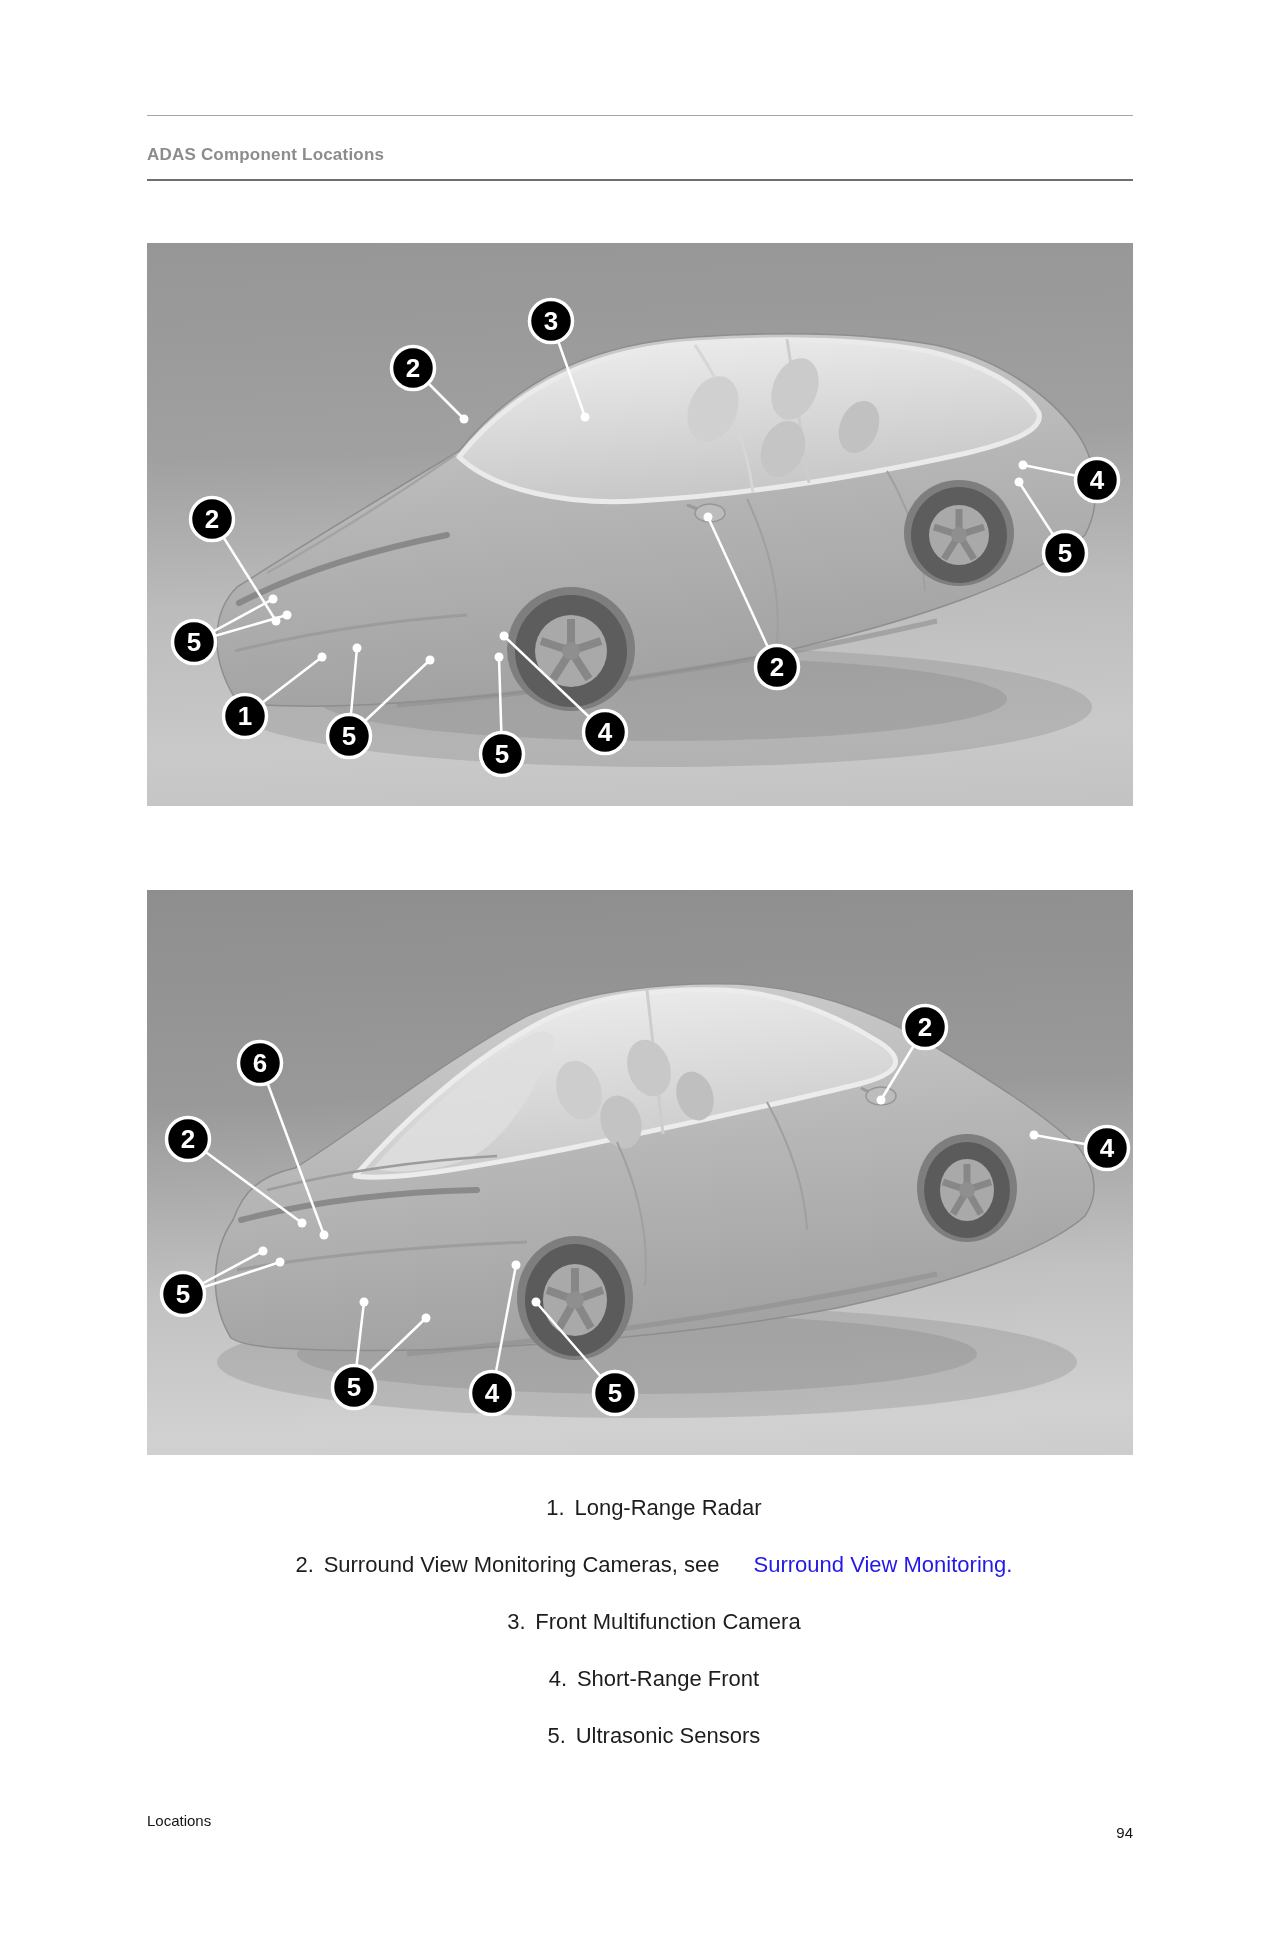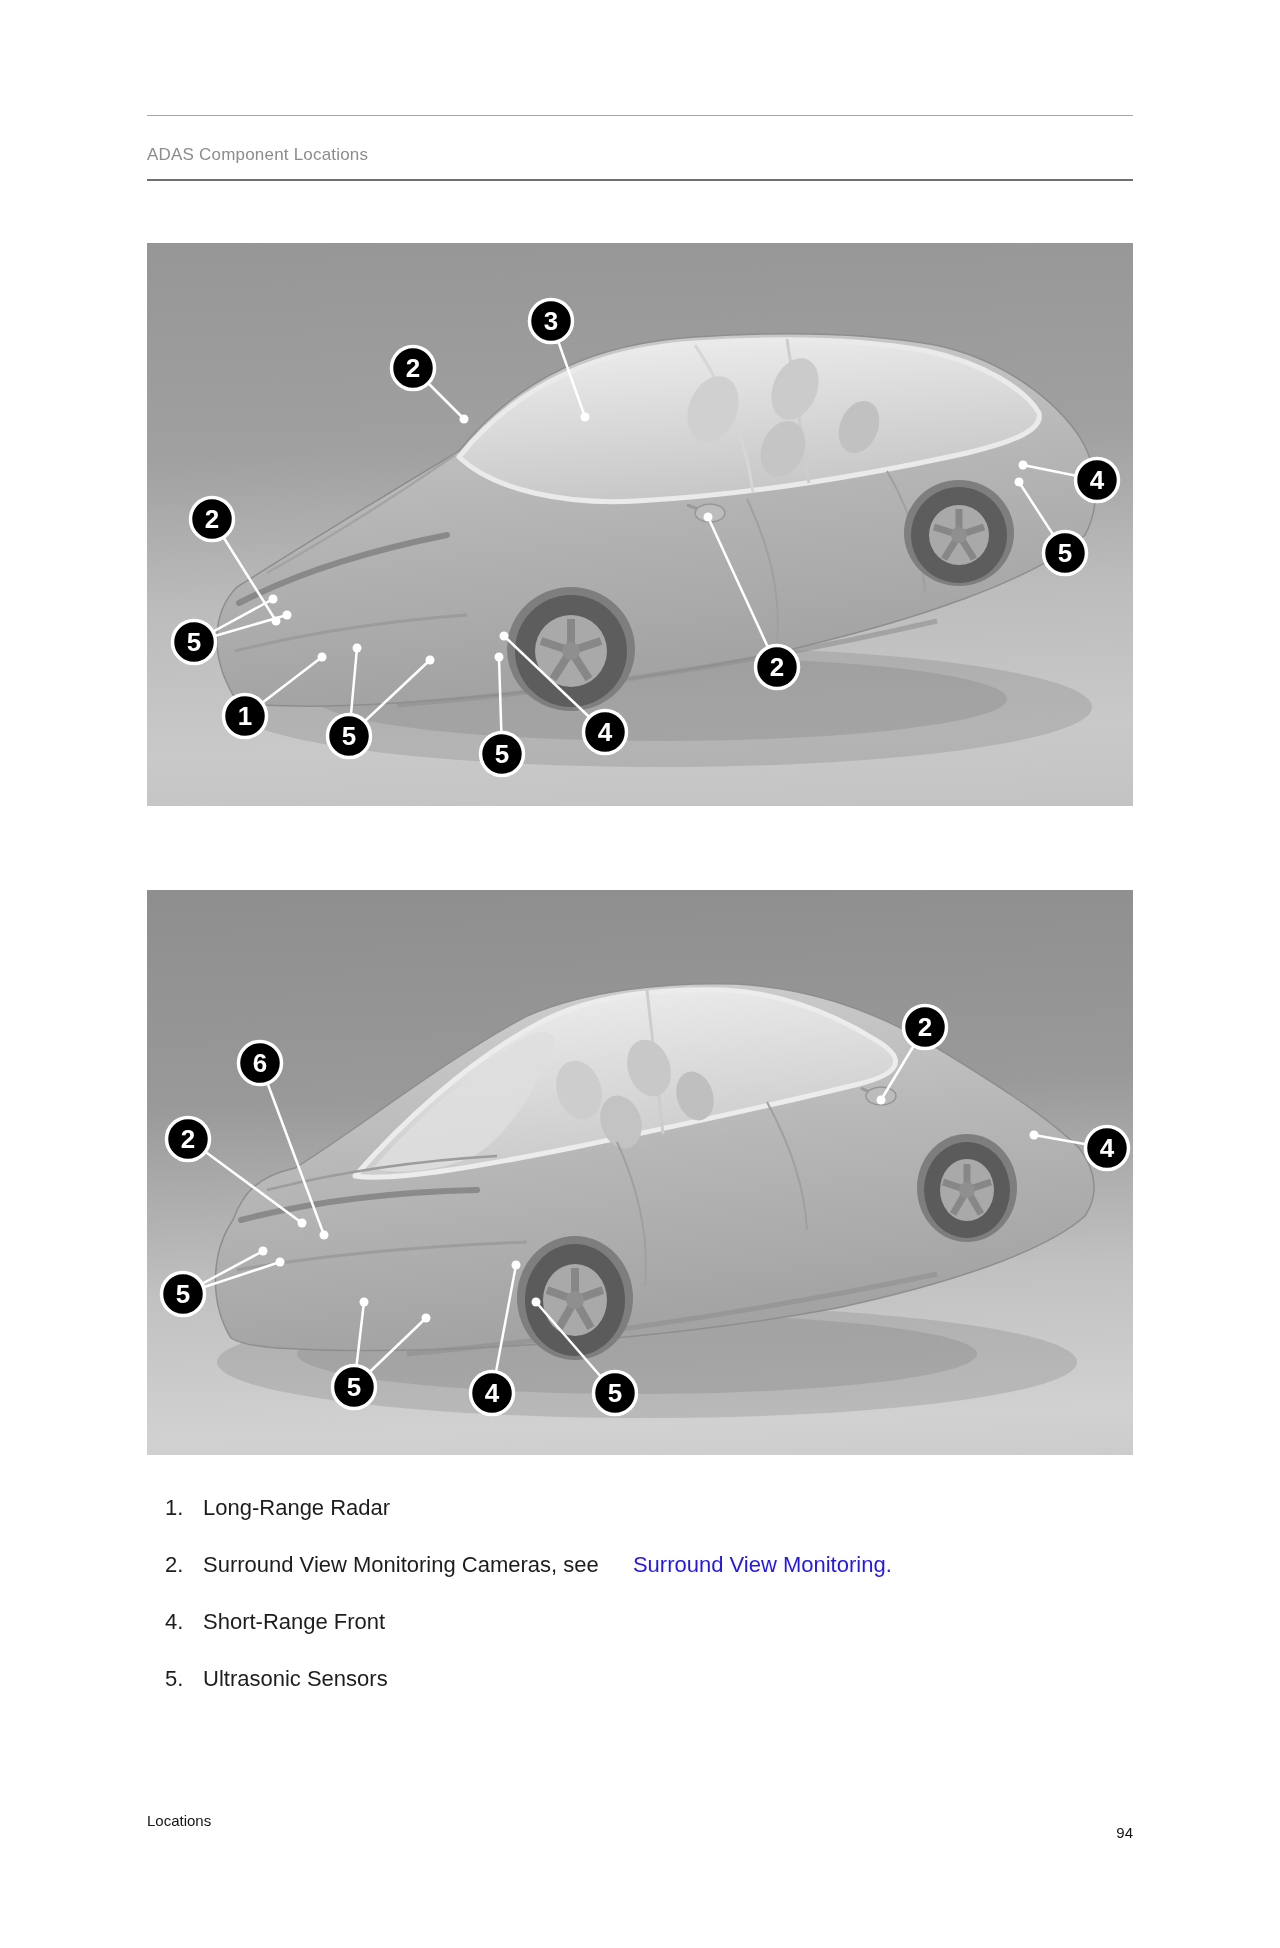--- a/index.html
+++ b/index.html
@@ -5,39 +5,39 @@
   html,body{margin:0;padding:0;}
   body{
     width:1280px;height:1948px;position:relative;background:#ffffff;
     font-family:"Liberation Sans", sans-serif;color:#1d1d1d;overflow:hidden;
   }
   .rule{position:absolute;left:147px;width:986px;}
   .rule-top{top:115px;height:1px;background:#a6a6a6;}
   .rule-bottom{top:179px;height:2px;background:#6f6f6f;}
   .header-title{
     position:absolute;left:147px;top:145px;font-size:17px;line-height:20px;
-    color:#8c8c8c;letter-spacing:.2px;
+    color:#8c8c8c;letter-spacing:.2px;font-weight:bold;
   }
   figure.panel{
     position:absolute;left:147px;width:986px;margin:0;overflow:hidden;
   }
   .panel-1{
     top:243px;height:563px;
     background:linear-gradient(178deg,#969696 0%,#a0a0a0 36%,#bcbcbc 62%,#c9c9c9 86%,#c3c3c3 100%);
   }
   .panel-2{
     top:890px;height:565px;
     background:linear-gradient(178deg,#8e8e8e 0%,#999999 36%,#c1c1c1 68%,#d1d1d1 92%,#cccccc 100%);
   }
   .car-svg{position:absolute;inset:0;width:100%;height:100%;display:block;}
   .callout-num{
     font-family:"Liberation Sans", sans-serif;font-size:26px;font-weight:700;
   }
   ol.legend{
-    position:absolute;left:165px;top:1495px;width:968px;margin:0;padding:0;list-style:none;
+    position:absolute;left:165px;top:1495px;width:968px;margin:0;padding:0;list-style:none;text-align:center;
   }
   ol.legend li{height:26px;line-height:26px;margin-bottom:31px;font-size:22px;color:#1d1d1d;}
   ol.legend .num{display:inline-block;width:38px;}
   ol.legend a{text-decoration:none;cursor:pointer;}
   .footer{position:absolute;left:147px;right:147px;top:1812px;height:20px;font-size:15px;color:#141414;}
   .footer .doc{position:absolute;left:0;top:0;}
   .footer .pagenum{position:absolute;right:0;top:12px;}
 </style>
 </head>
 <body>
@@ -292,20 +292,21 @@
           <circle cx="468" cy="503" r="21.5" fill="#000000" stroke="#ffffff" stroke-width="3.5"></circle>
           <text x="468" y="512" text-anchor="middle" fill="#ffffff" class="callout-num">5</text>
         </g>
       </g>
   </svg>
 </figure>
 
 <ol class="legend">
     <li><span class="num">1.</span><span>Long-Range Radar</span></li>
     <li><span class="num">2.</span><span>Surround View Monitoring Cameras, see </span><a href="#" style="color: rgb(35, 24, 232); margin-left: 28px;">Surround View Monitoring.</a></li>
+    <li><span class="num">3.</span><span>Front Multifunction Camera</span></li>
     <li><span class="num">4.</span><span>Short-Range Front</span></li>
     <li><span class="num">5.</span><span>Ultrasonic Sensors</span></li>
   </ol>
 
 <div class="footer">
   <span class="doc">Locations</span>
   <span class="pagenum">94</span>
 </div>
 
 </body></html>

